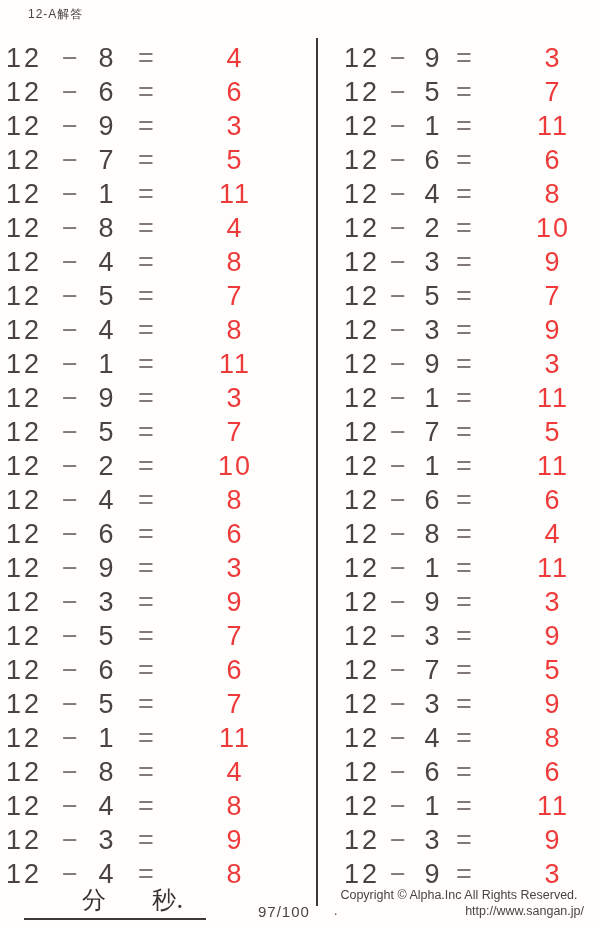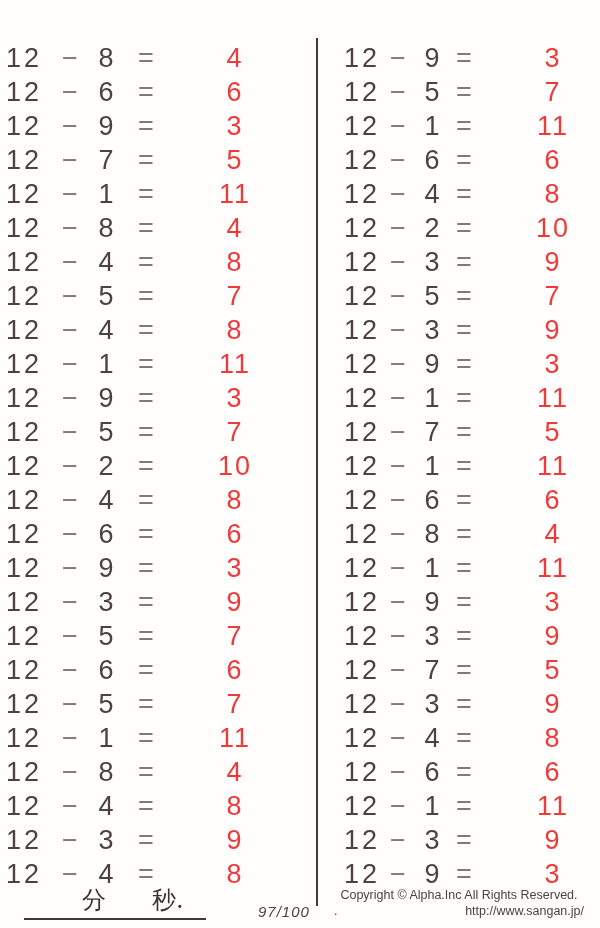--- a/index.html
+++ b/index.html
@@ -59,36 +59,37 @@
     position:absolute; left:24px; top:890px; width:182px; height:30px;
     border-bottom:2px solid var(--line);
     font-family:"DejaVu Serif","Liberation Serif",serif;
     font-size:24px; color:#3a3333;
   }
   .time-line .minutes { position:absolute; left:58px;  bottom:2px; }
   .time-line .seconds { position:absolute; left:128px; bottom:2px; }
 
   .page-indicator {
     position:absolute; left:258px; top:903px;
-    font-size:15px; letter-spacing:1px; color:var(--ink);font-style:italic;
+    font-size:15px; letter-spacing:1px; color:var(--ink);
   }
 
   .copyright-block {
     position:absolute; right:16px; top:888px; width:250px;
     font-size:12.5px; line-height:15.5px; color:var(--ink);
     text-align:center;
   }
   .copyright-block .line2 {
     display:flex; justify-content:space-between;
   }
 </style>
 </head>
 <body>
 
 <div class="header">
+  <span class="title">12-A解答</span>
 </div>
 
 <div class="col col-left">
   <div class="row">
     <span class="minuend">12</span>
     <span class="op minus">−</span>
     <span class="subtrahend">8</span>
     <span class="op eq">=</span>
     <span class="answer">4</span>
   </div>

